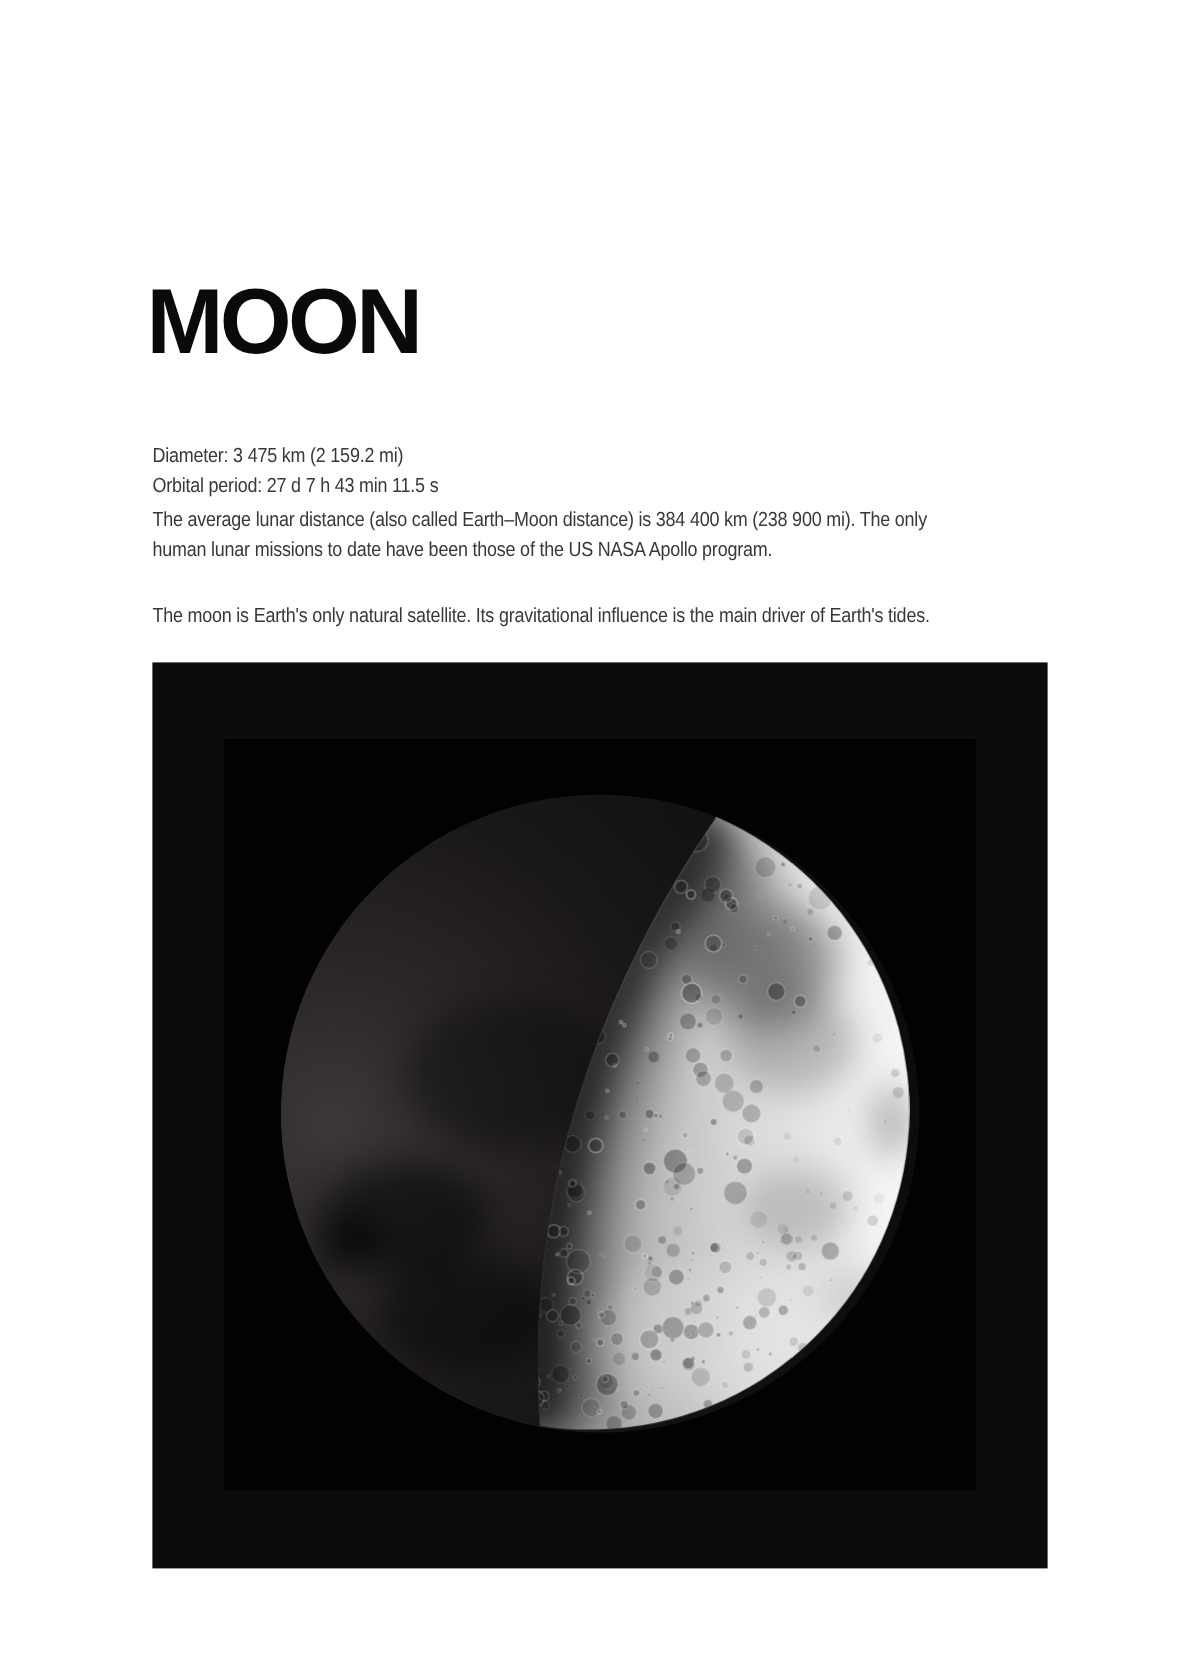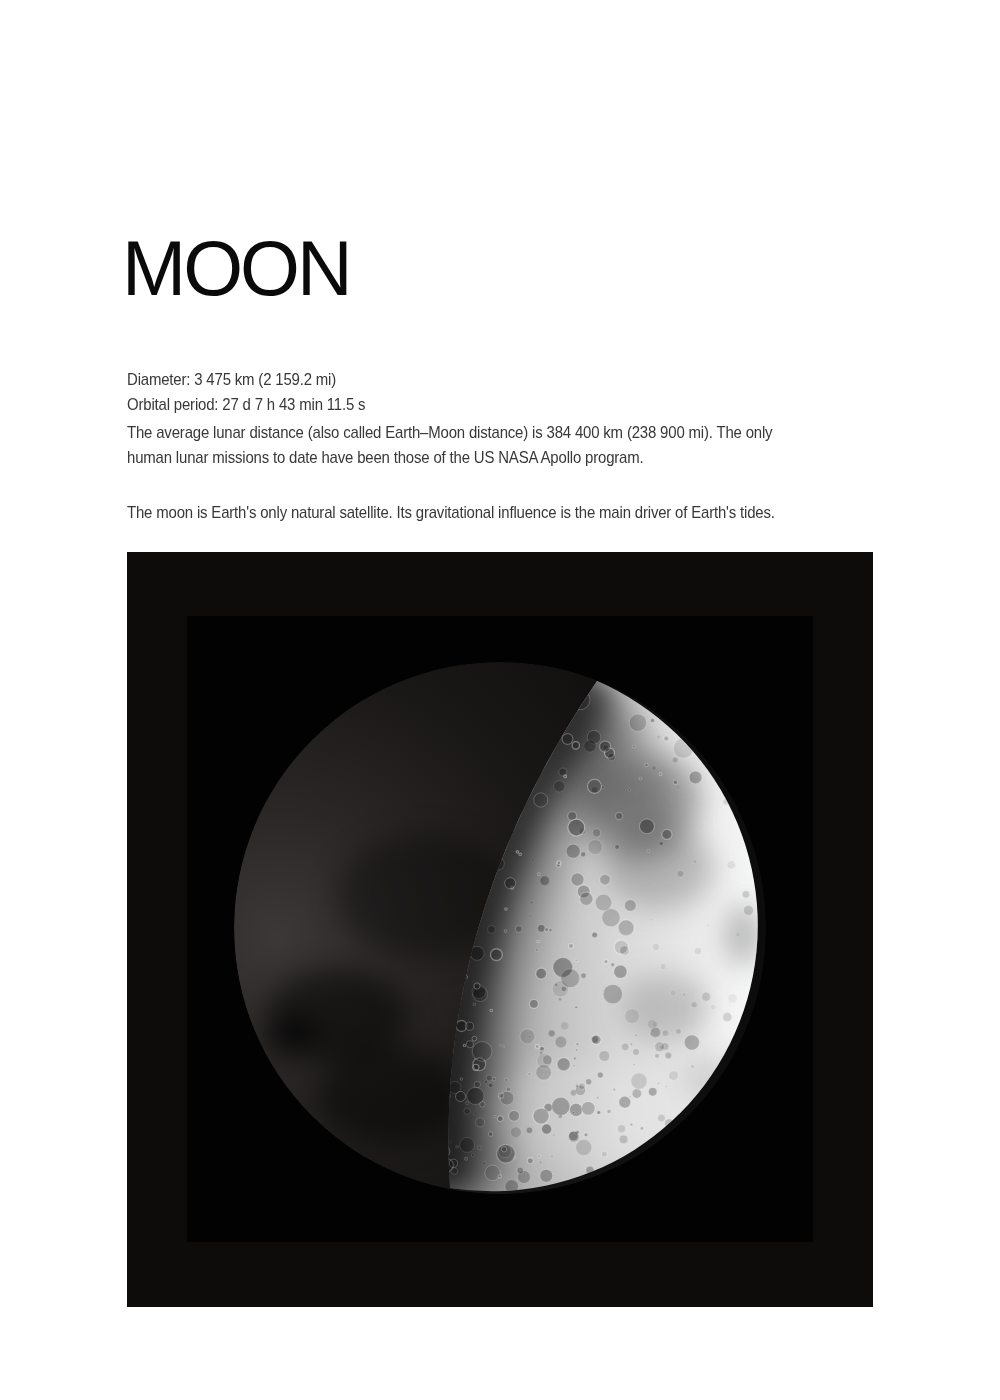--- a/index.html
+++ b/index.html
@@ -10,21 +10,21 @@
     overflow: hidden;
     background: var(--page_background, #ffffff);
     font-family: "Liberation Sans", sans-serif;
   }
   .title {
     position: absolute;
     left: 122px;
     top: 230px;
     margin: 0;
     font-family: "Liberation Sans", sans-serif;
-    font-weight: 400;
+    font-weight: 700;
     font-size: 77px;
     line-height: 77px;
     letter-spacing: -3px;
     color: var(--title_text, #0a0a0a);
   }
   .copy {
     position: absolute;
     left: 127px;
     top: 367px;
     width: 900px;

